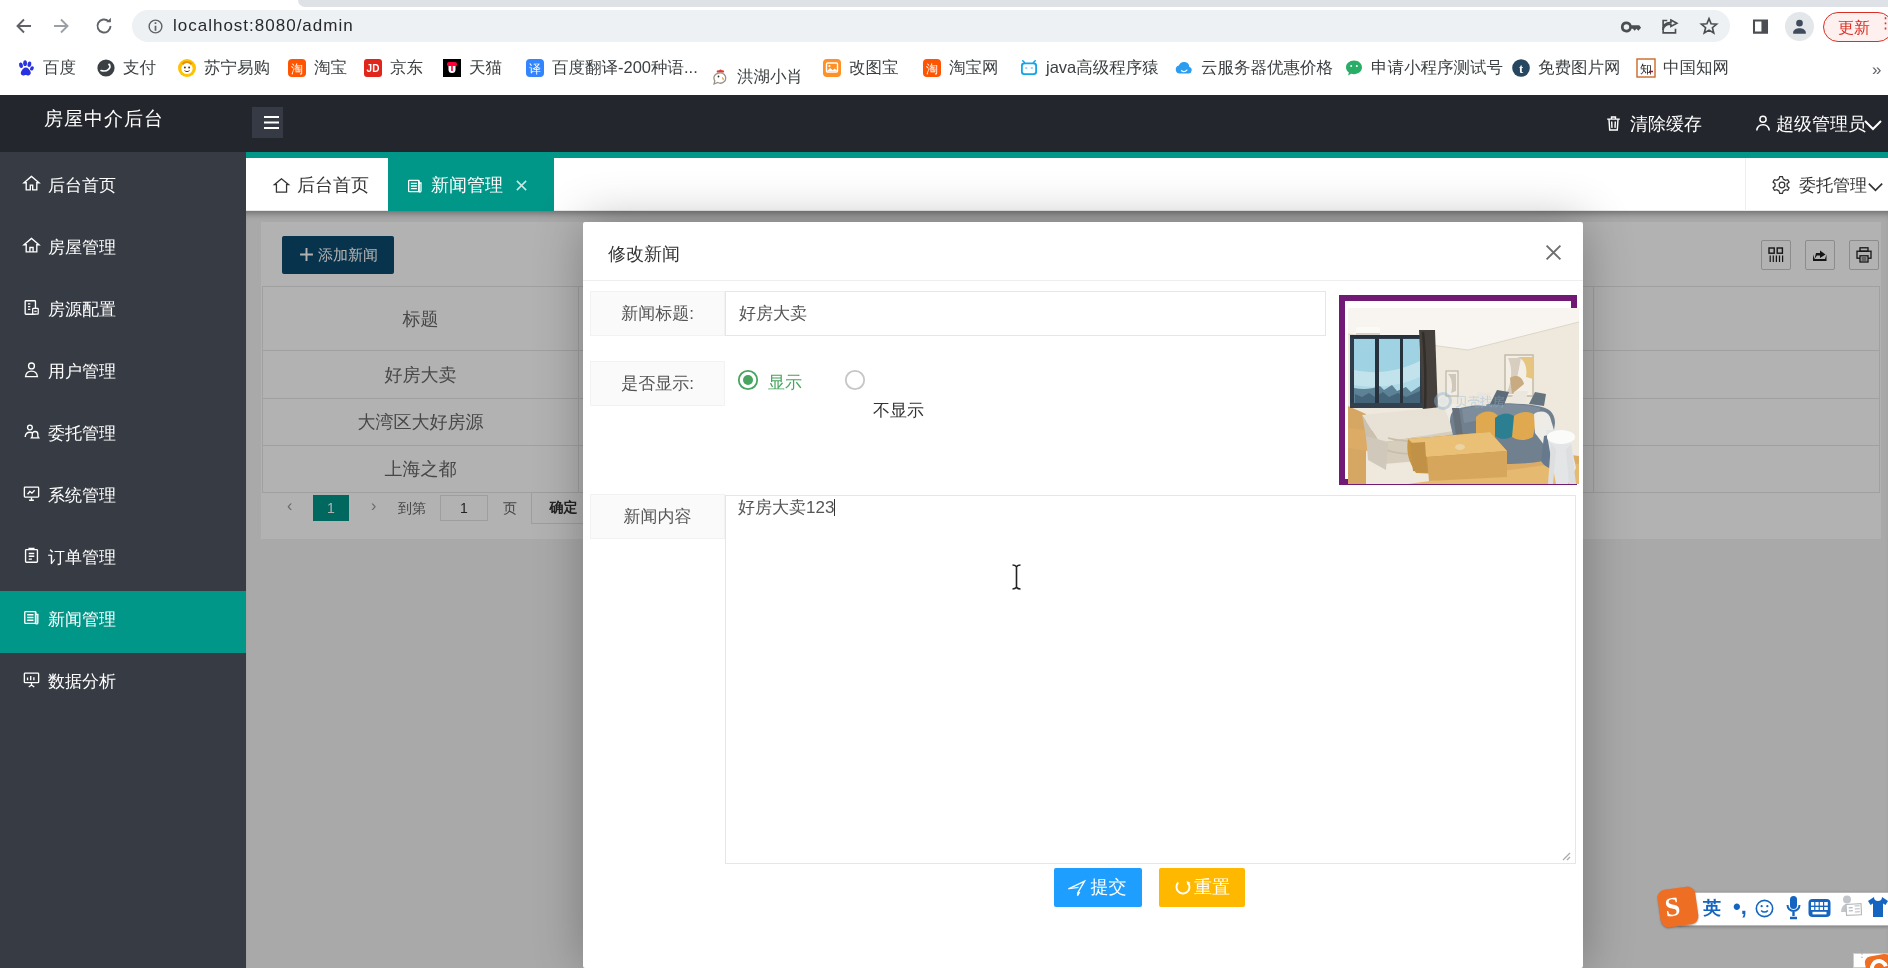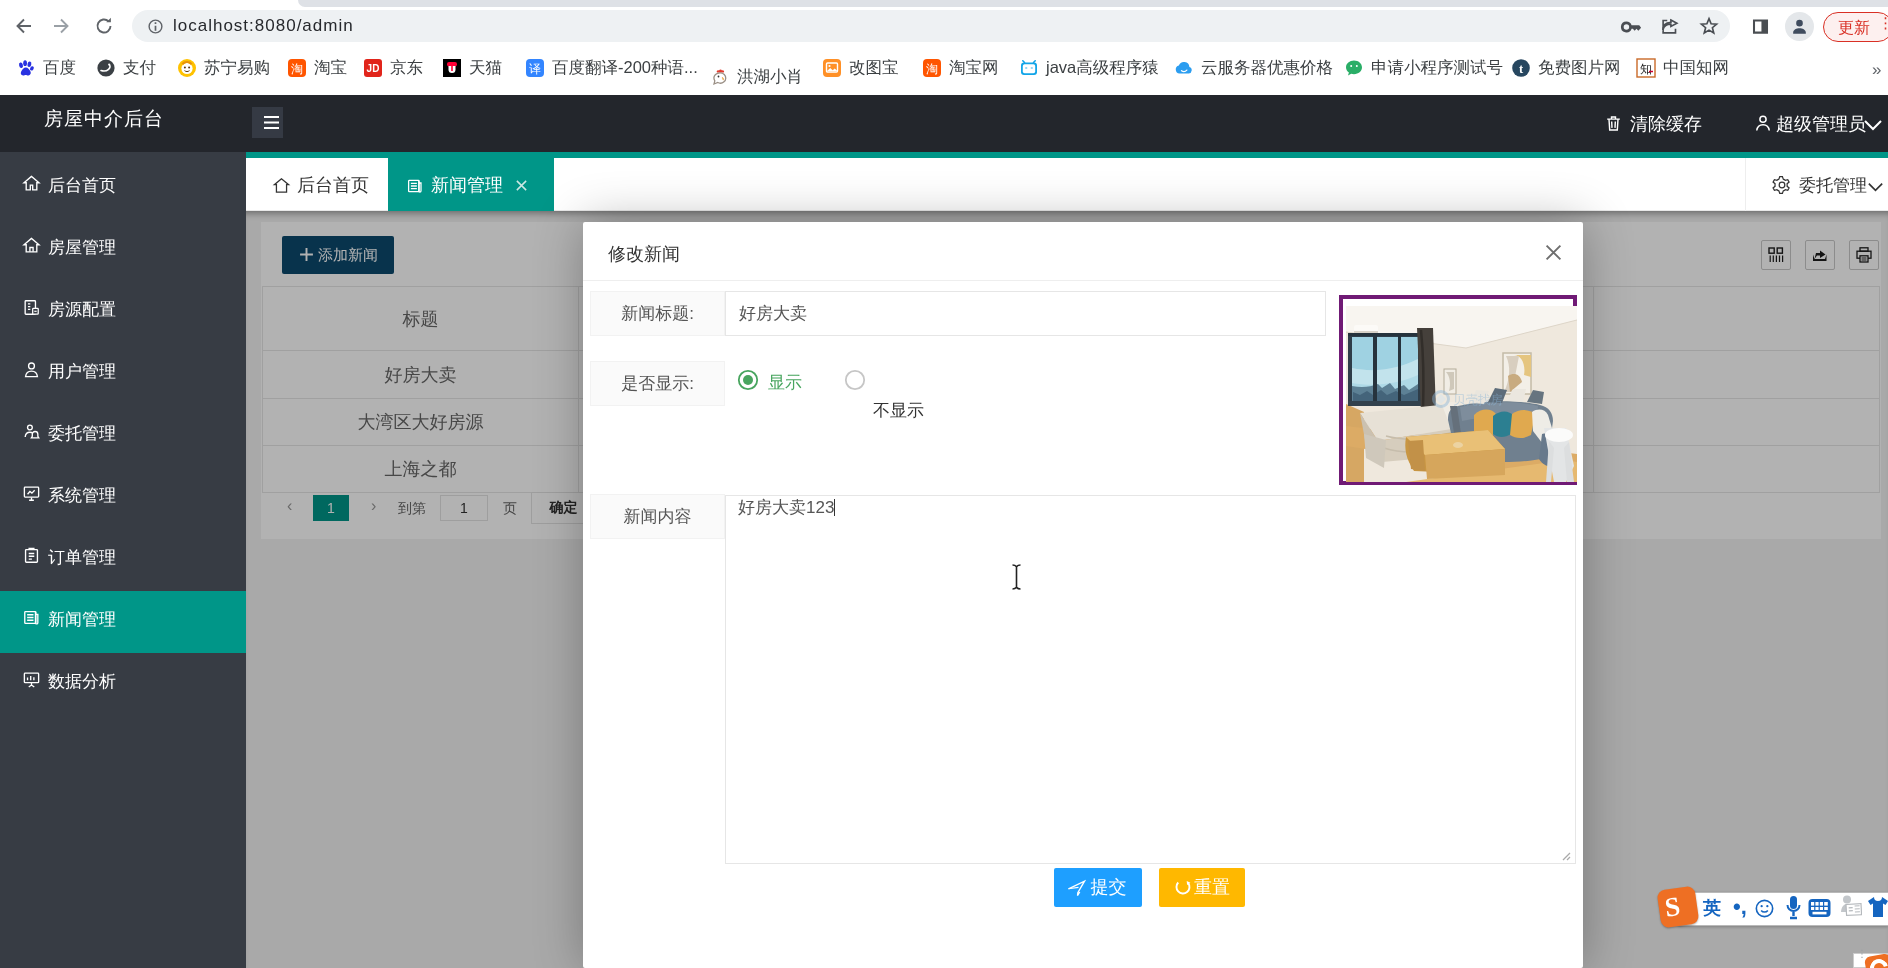--- a/index.html
+++ b/index.html
@@ -42,21 +42,21 @@
 
 #overlay { left:246px; top:211px; width:1642px; height:757px; background:rgba(0,0,0,0.3); }
 
 #modal { left:583px; top:222px; width:1000px; height:746px; background:#fff; border-radius:2px; box-shadow:1px 1px 50px rgba(0,0,0,.3); }
 #mhead { position:absolute; left:0; top:0; width:1000px; height:59px; border-bottom:1px solid #eee; }
 #mtitle { position:absolute; left:25px; top:20px; font-size:18px; color:#333; }
 .lbl { position:absolute; left:7px; width:135px; height:45px; background:#fafafa; border:1px solid #f2f2f2; color:#555; font-size:17px; display:flex; align-items:center; justify-content:center; }
 .inp { position:absolute; left:142px; border:1px solid #e6e6e6; background:#fff; color:#555; font-size:17px; }
 #btn-submit { position:absolute; left:471px; top:646px; width:88px; height:39px; background:#1e9fff; border-radius:2px; color:#fff; font-size:18px; text-align:center; line-height:39px; }
 #btn-reset { position:absolute; left:576px; top:646px; width:86px; height:39px; background:#ffb800; border-radius:2px; color:#fff; font-size:18px; text-align:center; line-height:39px; }
-#imgbox { position:absolute; left:756px; top:73px; width:238px; height:190px; border:4px solid #701a75; }
+#imgbox { position:absolute; left:756px; top:73px; width:238px; height:190px; border:6px solid #701a75; }
 </style>
 </head>
 <body>
 <div class="abs" id="topstrip" style="background:#fff;"></div>
 <div class="abs" style="left:298px;top:0;width:1590px;height:7px;background:#dee1e6;border-bottom-left-radius:8px;"></div>
 <div class="abs" id="toolbar"></div>
 <div class="abs" id="omnibox"></div>
 
 <svg class="abs" style="left:14px;top:16px;" width="20" height="20" viewBox="0 0 20 20">
     <path d="M17 10H4M10 3.5 3.5 10l6.5 6.5" fill="none" stroke="#5f6368" stroke-width="1.9"></path>

